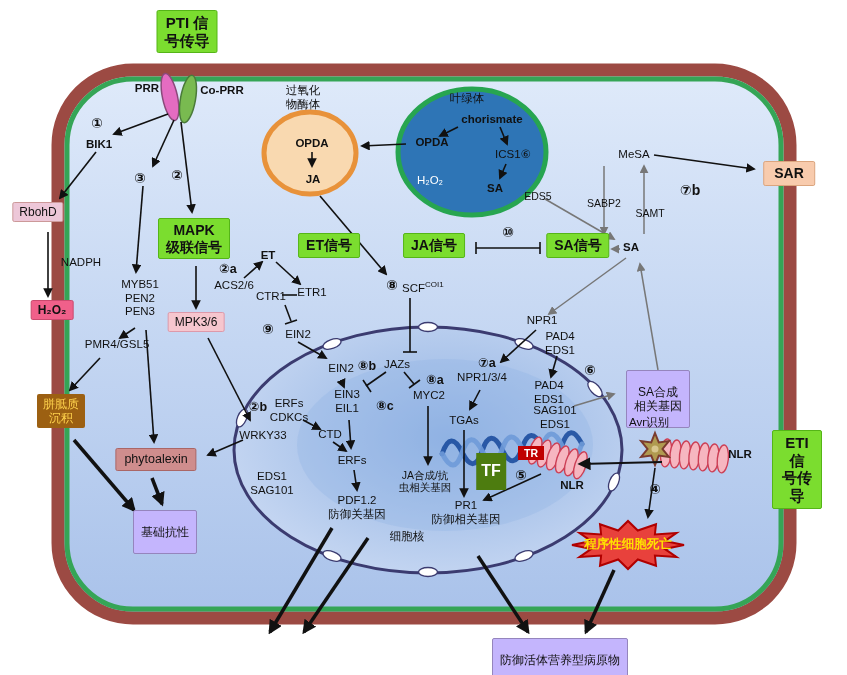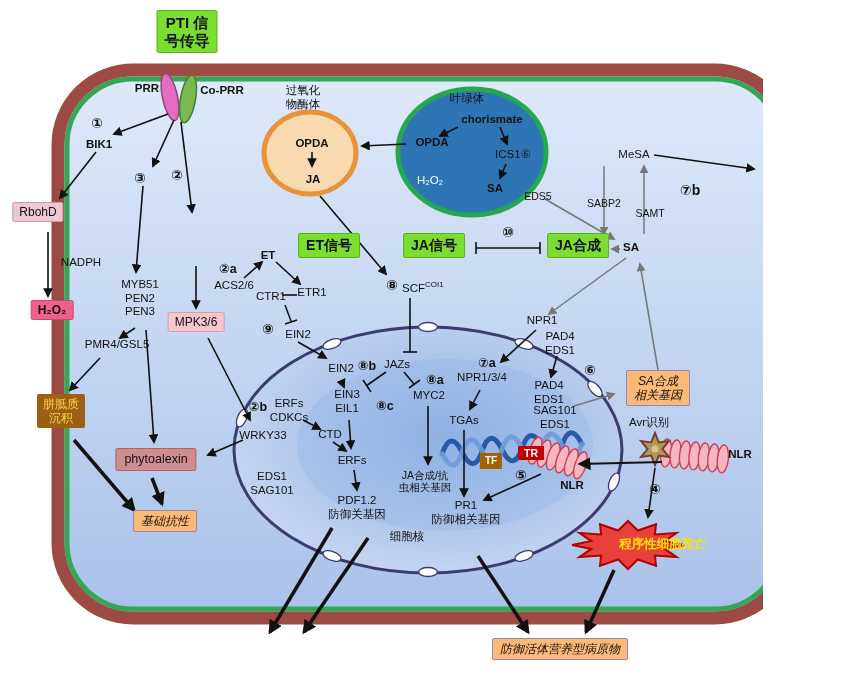--- a/index.html
+++ b/index.html
@@ -1,39 +1,39 @@
 <!DOCTYPE html>
 <html><head>
 <meta charset="utf-8">
 <style>
   html,body{margin:0;padding:0;background:#fff;}
-  .stage{position:relative;width:763px;height:675px;background:#fff;
+  .stage{position:relative;width:847px;height:675px;background:#fff;
          font-family:"Liberation Sans","DejaVu Sans",sans-serif;overflow:hidden;}
   svg.layer{position:absolute;left:0;top:0;z-index:1;}
   .lbl{position:absolute;z-index:2;font-size:11.5px;color:#111;line-height:1.18;
        white-space:pre-line;}
   .c{transform:translateX(-50%);text-align:center;}
   .b{font-weight:bold;}
   .sm{font-size:10.5px;}
   .w{color:#fff;}
   .num{font-size:14px;font-weight:bold;}
   .num.sm2{font-size:12.5px;}
   .gbox{background:#7bdd2f;border:1px solid #55b517;padding:3px 7px;
         font-weight:bold;font-size:14px;border-radius:2px;}
   .gbox.big{font-size:15px;}
   .pinkbox{background:#edc7d8;border:1px solid #c99;padding:2px 6px;font-size:12px;border-radius:2px;}
   .hotbox{background:#f0608a;border:1px solid #c94a6e;padding:2px 6px;font-size:12px;font-weight:bold;border-radius:2px;}
   .ltpink{background:#f6c6ce;border:1px solid #d9a;padding:2px 6px;font-size:12px;border-radius:2px;}
   .brown{background:#9c6012;color:#ffd34d;padding:3px 6px;font-size:12px;border-radius:2px;}
   .dusty{background:#cf8d8d;border:1px solid #a66;padding:3px 8px;font-size:12.5px;border-radius:2px;}
-  .purple{background:#fdba74;border:1px solid #9585bd;padding:3px 7px;font-size:12px;border-radius:2px;font-style:italic;}
+  .purple{background:#c4b5fd;border:1px solid #9585bd;padding:14px 7px;font-size:12px;border-radius:2px;}
   .peach{background:#f8cbad;border:1px solid #dba57e;padding:3px 10px;font-size:14px;font-weight:bold;border-radius:2px;}
-  .tfbox{background:#a16207;color:#fff;padding:2px 5px;font-size:10px;font-weight:bold;}
+  .tfbox{background:#4d7c0f;color:#fff;padding:9px 5px;font-size:16px;font-weight:bold;}
   .trbox{background:#c00000;color:#fff;padding:1px 6px;font-size:10.5px;font-weight:bold;}
-  .pcdtxt{color:#ffe100;font-weight:bold;font-size:12.5px;margin-left:35px;}
+  .pcdtxt{color:#ffe100;font-weight:bold;font-size:12.5px;}
 </style>
 </head>
 <body>
 
 <div class="stage">
 
 <svg class="layer" width="847" height="675" viewBox="0 0 847 675">
   <defs>
     <linearGradient id="cellGrad" x1="0" y1="0" x2="0" y2="1">
       <stop offset="0" stop-color="#dfeafa"></stop>
@@ -206,20 +206,22 @@
 <div class="lbl c num" style="left:97px;top:115px">①</div>
 <div class="lbl c b" style="left:99px;top:138px">BIK1</div>
 <div class="lbl c num" style="left:140px;top:170px">③</div>
 <div class="lbl c num" style="left:177px;top:167px">②</div>
 <div class="lbl c pinkbox" style="left:38px;top:202px">RbohD</div>
 <div class="lbl c" style="left:81px;top:256px">NADPH</div>
 <div class="lbl c hotbox" style="left:52px;top:300px">H₂O₂</div>
 <div class="lbl c" style="left:140px;top:278px">MYB51
 PEN2
 PEN3</div>
+<div class="lbl c gbox" style="left:194px;top:218px">MAPK
+级联信号</div>
 <div class="lbl c ltpink" style="left:196px;top:312px">MPK3/6</div>
 <div class="lbl c num sm2" style="left:228px;top:262px">②a</div>
 <div class="lbl c" style="left:234px;top:279px">ACS2/6</div>
 <div class="lbl c b" style="left:268px;top:249px">ET</div>
 <div class="lbl c gbox" style="left:329px;top:233px">ET信号</div>
 <div class="lbl c" style="left:303px;top:84px">过氧化
 物酶体</div>
 <div class="lbl c b" style="left:312px;top:137px">OPDA</div>
 <div class="lbl c b" style="left:313px;top:173px">JA</div>
 <div class="lbl c" style="left:467px;top:92px">叶绿体</div>
@@ -229,21 +231,21 @@
 <div class="lbl c w" style="left:430px;top:174px">H₂O₂</div>
 <div class="lbl c b" style="left:495px;top:182px">SA</div>
 <div class="lbl c sm" style="left:538px;top:190px">EDS5</div>
 <div class="lbl c" style="left:634px;top:148px">MeSA</div>
 <div class="lbl c sm" style="left:604px;top:197px">SABP2</div>
 <div class="lbl c sm" style="left:650px;top:207px">SAMT</div>
 <div class="lbl c num" style="left:690px;top:182px">⑦b</div>
 <div class="lbl c peach" style="left:789px;top:161px">SAR</div>
 <div class="lbl c gbox" style="left:434px;top:233px">JA信号</div>
 <div class="lbl c num" style="left:508px;top:224px">⑩</div>
-<div class="lbl c gbox" style="left:578px;top:233px">JA合成</div>
+<div class="lbl c gbox" style="left:578px;top:233px">SA信号</div>
 <div class="lbl c b" style="left:631px;top:241px">SA</div>
 <div class="lbl c" style="left:117px;top:338px">PMR4/GSL5</div>
 <div class="lbl c brown" style="left:61px;top:394px">胼胝质
 沉积</div>
 <div class="lbl c num" style="left:392px;top:277px">⑧</div>
 <div class="lbl" style="left:402px;top:280px"><span>SCF</span><sup style="font-size:8px">COI1</sup></div>
 <div class="lbl c" style="left:271px;top:290px">CTR1</div>
 <div class="lbl c" style="left:312px;top:286px">ETR1</div>
 <div class="lbl c num" style="left:268px;top:321px">⑨</div>
 <div class="lbl c" style="left:298px;top:328px">EIN2</div>

